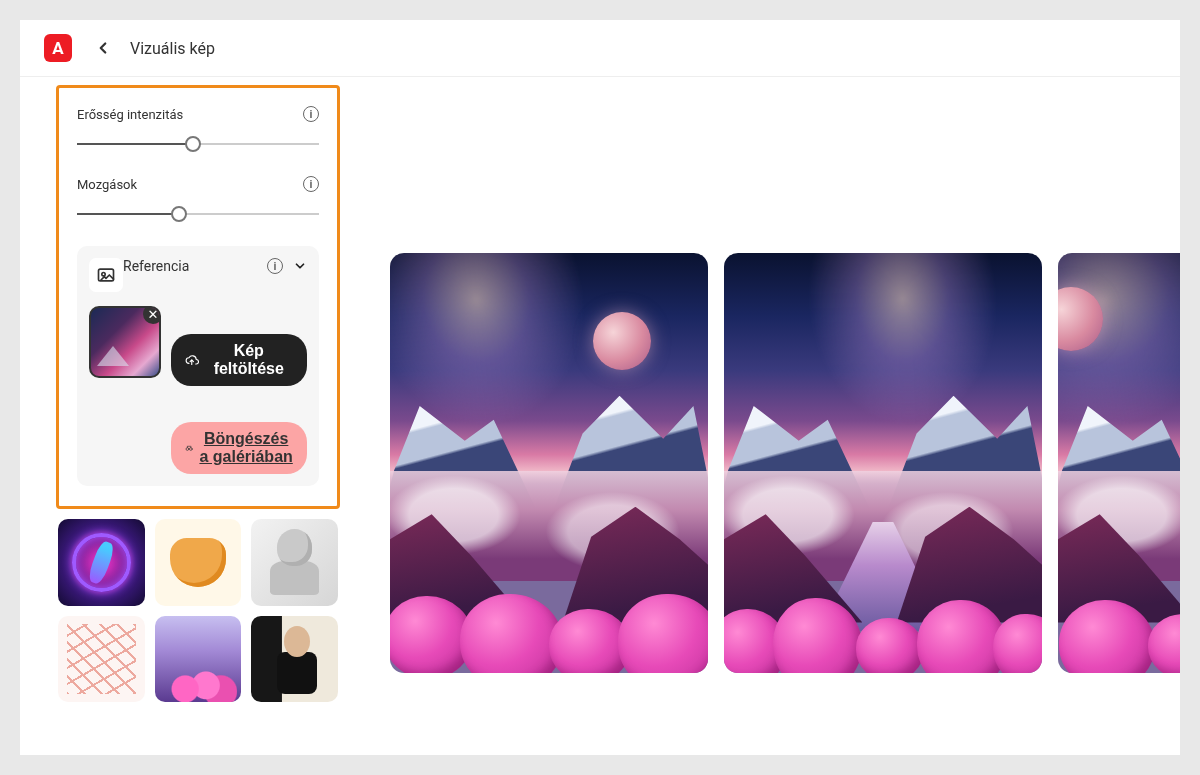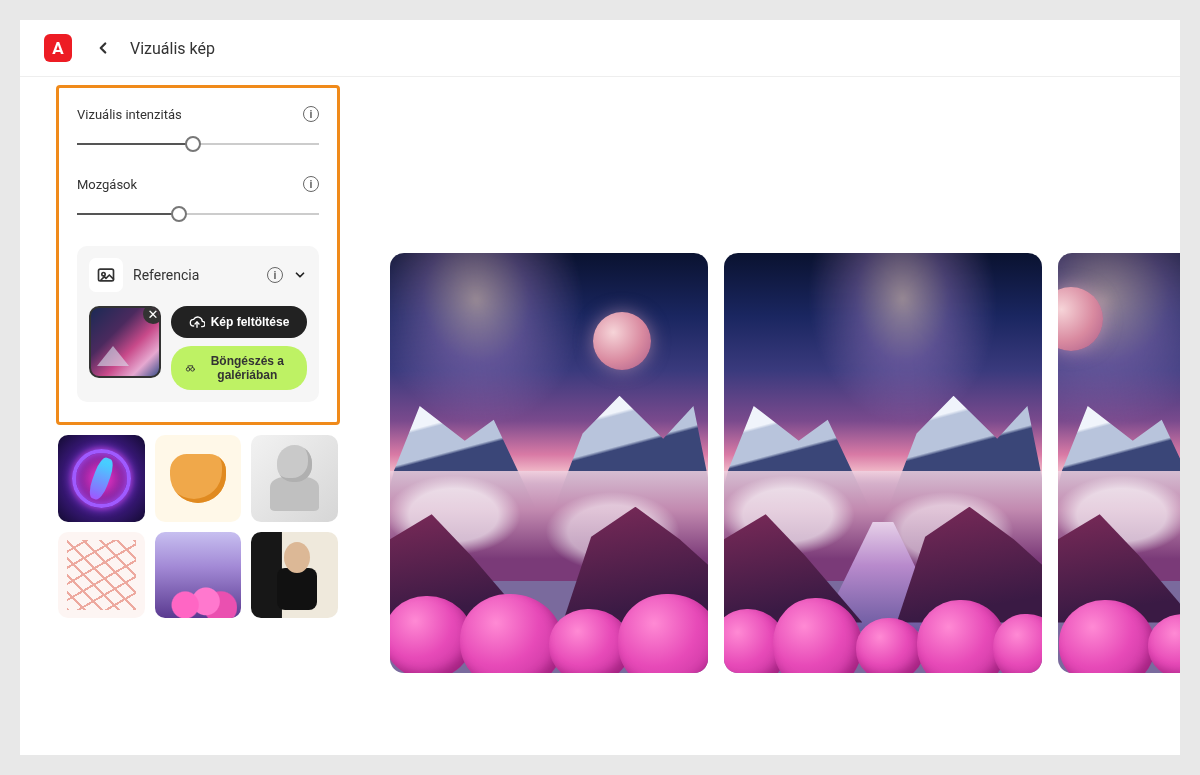--- a/index.html
+++ b/index.html
@@ -14,32 +14,32 @@
   .highlight-box { border: 3px solid #f08a1a; border-radius: 4px; padding: 18px 18px 20px 18px; margin-top: 8px; position: relative; }
   .section-header { display: flex; align-items: center; gap: 8px; font-weight: 600; font-size: 15px; color: #222; margin-bottom: 18px; cursor: pointer; }
   .caret { width: 14px; height: 14px; display: inline-flex; align-items: center; justify-content: center; }
   .control-row { display: flex; justify-content: space-between; align-items: center; font-size: 13px; color: #333; margin-bottom: 12px; }
   .info-icon { width: 16px; height: 16px; border: 1.5px solid #666; border-radius: 50%; display: inline-flex; align-items: center; justify-content: center; font-size: 11px; font-weight: bold; color: #666; cursor: pointer; }
   .slider-wrap { position: relative; height: 20px; margin-bottom: 22px; }
   .slider-track { position: absolute; top: 9px; left: 0; right: 0; height: 2px; background: #ccc; }
   .slider-track-fill { position: absolute; top: 9px; left: 0; height: 2px; background: #555; }
   .slider-thumb { position: absolute; top: 2px; width: 16px; height: 16px; background: #fff; border: 2px solid #777; border-radius: 50%; transform: translateX(-50%); cursor: pointer; }
   .reference-box { background: #f6f6f6; border-radius: 10px; padding: 12px; }
-  .reference-header { display: flex; align-items: center; gap: 10px; margin-bottom: 14px; }
+  .reference-header { display: flex; align-items: flex-start; gap: 0; margin-bottom: 14px; }
   .ref-icon { width: 34px; height: 34px; background: #fff; border-radius: 7px; display: flex; align-items: center; justify-content: center; }
   .reference-header .label { flex: 1; font-size: 14px; color: #333; }
   .ref-right { display: flex; gap: 10px; align-items: center; }
   .ref-body { display: flex; gap: 10px; align-items: flex-start; }
   .ref-thumb { width: 72px; height: 72px; border-radius: 10px; border: 2px solid #333; position: relative; flex-shrink: 0; overflow: hidden; background: linear-gradient(135deg,#1b2a55 0%,#4b2a5e 35%,#c84a8a 60%,#e6a8d0 80%,#3a4e8a 100%); }
   .ref-thumb-peak { position: absolute; bottom: 10px; left: 6px; width: 32px; height: 20px; background: #d8e2f0; clip-path: polygon(50% 0, 100% 100%, 0 100%); opacity: 0.6; }
   .ref-remove { position: absolute; top: -4px; right: -4px; width: 20px; height: 20px; background: #333; color: #fff; border-radius: 50%; display: flex; align-items: center; justify-content: center; font-size: 13px; cursor: pointer; }
   .ref-buttons { display: flex; flex-direction: column; gap: 8px; flex: 1; }
-  .btn { border: none; border-radius: 20px; padding: 8px 14px; font-size: 12px; display: flex; align-items: center; justify-content: center; gap: 6px; cursor: pointer; font-weight: 600; }
+  .btn { border: none; border-radius: 20px; padding: 8px 14px; font-size: 16px; display: flex; align-items: center; justify-content: center; gap: 6px; cursor: pointer; font-weight: 600; margin-top: 28px; }
   .btn-dark { background: #222; color: #fff; }
-  .btn-light { background: #bef264; color: #333; }
+  .btn-light { background: #fca5a5; color: #333; text-decoration: underline; }
   .style-grid { display: grid; grid-template-columns: repeat(3, 1fr); gap: 10px; margin-top: 10px; padding: 0 2px; }
   .style-tile { width: 100%; aspect-ratio: 1; border-radius: 10px; background: #ddd; cursor: pointer; position: relative; overflow: hidden; }
   .tile-neon { background: radial-gradient(circle at 50% 50%, #ff33cc 0%, #3d1a80 55%, #120a30 100%); }
   .tile-neon::after { content:""; position:absolute; inset:16%; border:4px solid #9f5aff; border-radius:50%; box-shadow:0 0 10px #c050ff, inset 0 0 10px #c050ff; }
   .tile-neon::before { content:""; position:absolute; left:50%; top:25%; width:18%; height:50%; background:linear-gradient(#38e1ff,#9a5aff); border-radius:40%; transform:translateX(-50%) rotate(20deg); }
   .tile-thumb { background: linear-gradient(180deg,#fff8e8 0%, #fff8e8 100%); }
   .tile-thumb::after { content:""; position:absolute; left:18%; top:22%; width:64%; height:56%; background:#f0a84a; border-radius:18px 18px 30px 30px; box-shadow:inset -4px -4px 0 #e08a20; }
   .tile-bust { background: linear-gradient(135deg,#f2f2f2,#d6d6d6); }
   .tile-bust::after { content:""; position:absolute; left:30%; top:12%; width:40%; height:42%; background:#c9c9c9; border-radius:50% 50% 45% 45%; box-shadow:inset -4px -4px 0 #b0b0b0; }
   .tile-bust::before { content:""; position:absolute; left:22%; top:48%; width:56%; height:40%; background:#c0c0c0; border-radius:30% 30% 10% 10%; }
@@ -101,21 +101,21 @@
     </div>
     <div class="title">Vizuális kép</div>
   </div>
 
   <div class="content">
     <div class="sidebar">
 
       <div class="highlight-box">
 
         <div class="control-row">
-          <span>Vizuális intenzitás</span>
+          <span>Erősség intenzitás</span>
           <span class="info-icon">i</span>
         </div>
         <div class="slider-wrap">
           <div class="slider-track"></div>
           <div class="slider-track-fill" id="vi-fill" style="width: 48%;"></div>
           <div class="slider-thumb" id="vi-thumb" style="left: 48%;"></div>
         </div>
 
         <div class="control-row">
           <span>Mozgások</span>

